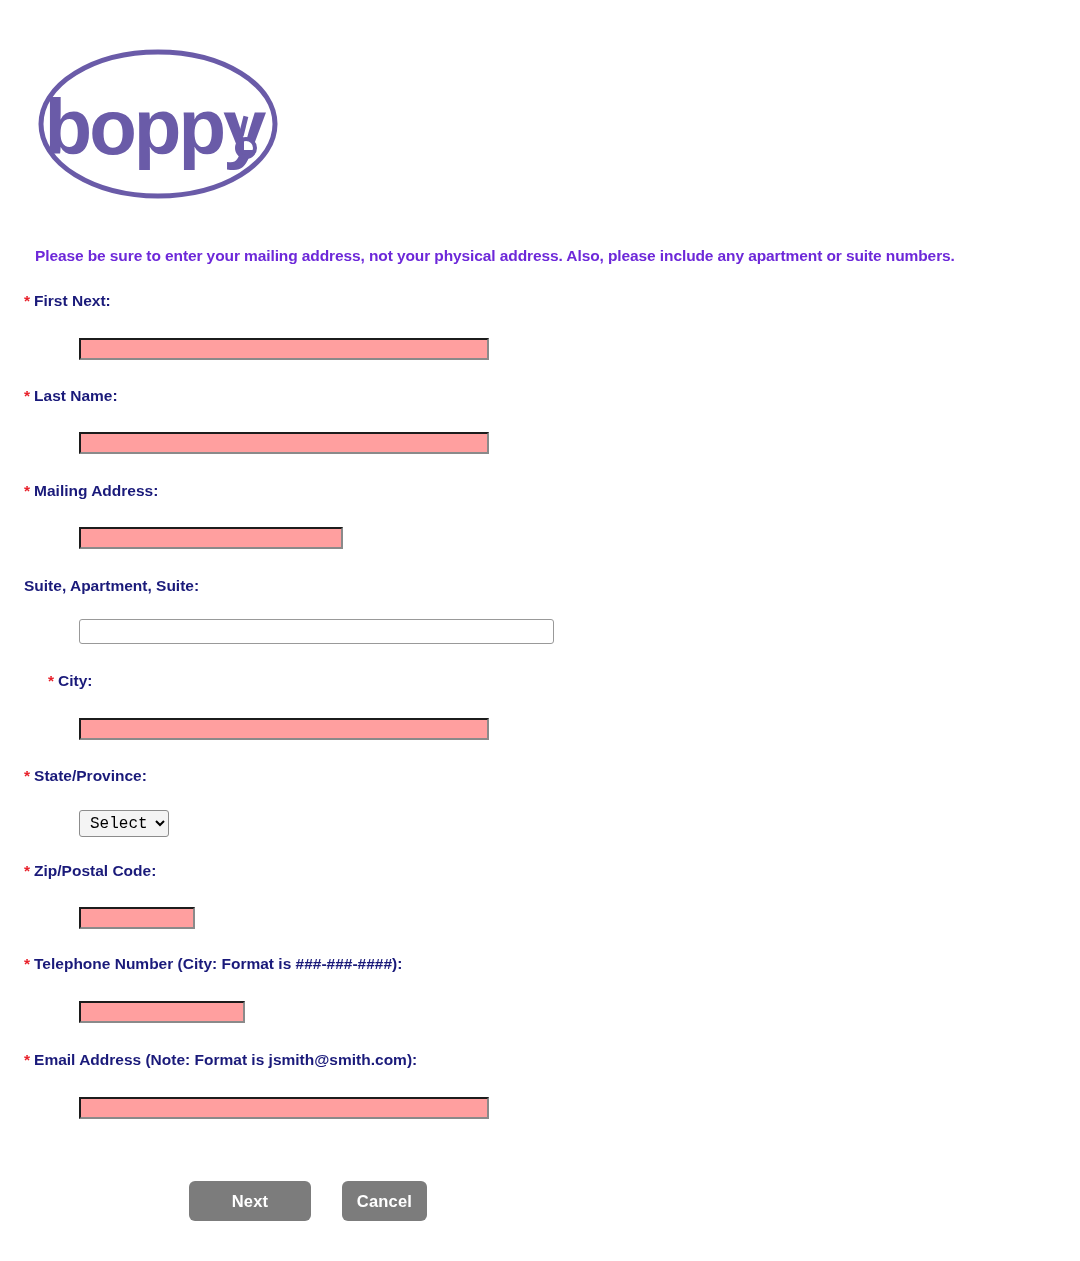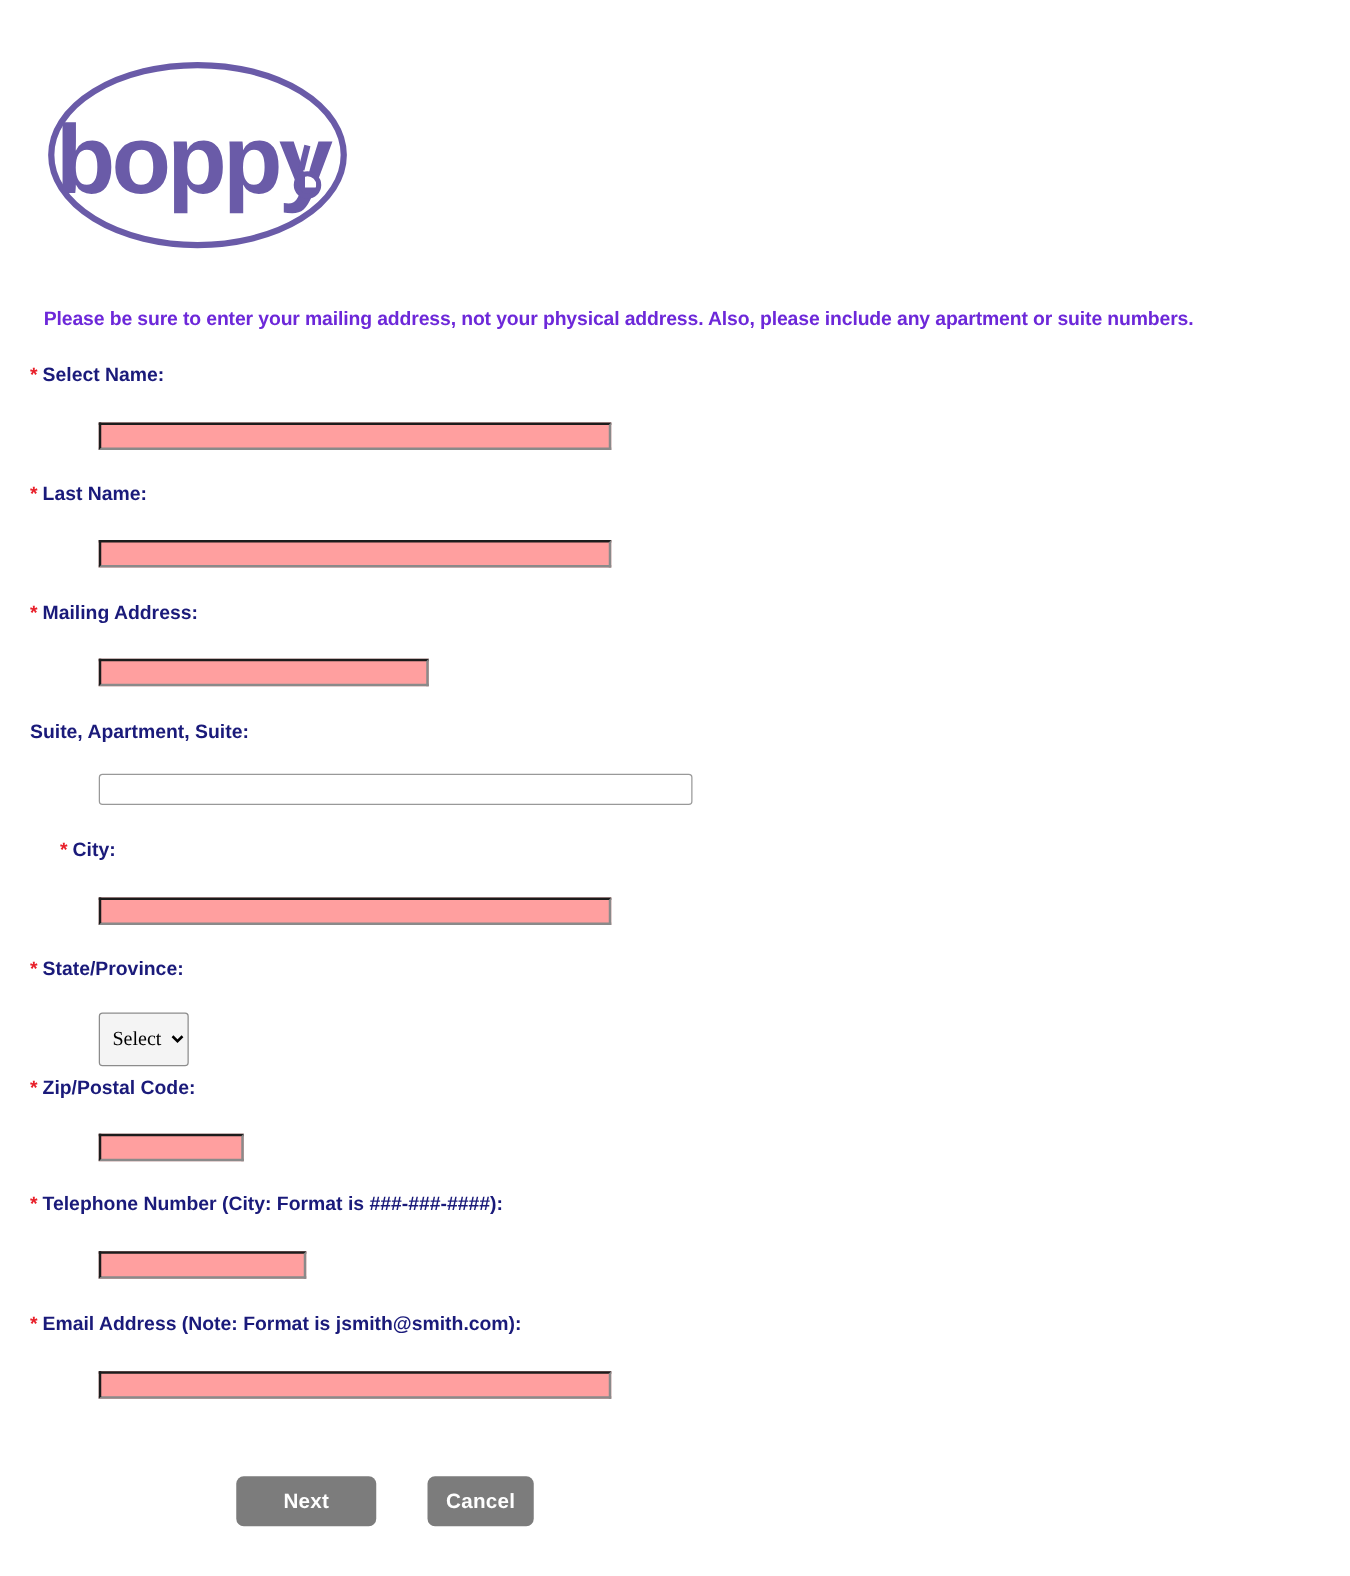--- a/index.html
+++ b/index.html
@@ -95,26 +95,26 @@
     font-family: "Liberation Sans", sans-serif;
     font-size: 14px;
     color: #000;
     outline: none;
   }
 
   
   .select-state {
     position: absolute;
     left: 79px;
-    height: 43px;
+    height: 27px;
     background: #f4f4f4;
     border: 1px solid #8c8c8c;
     border-radius: 3px;
     box-sizing: border-box;
-    font-family: Liberation Serif, serif;
+    font-family: Liberation Mono, monospace;
     font-size: 16px;
     color: #000;
     padding: 0 4px 0 6px;
     outline: none;
   }
 
   
   .btn {
     position: absolute;
     top: 1181px;
@@ -122,21 +122,21 @@
     background: #7c7c7c;
     color: #ffffff;
     border: none;
     border-radius: 6px;
     font-family: "Liberation Sans", sans-serif;
     font-size: 16.5px;
     font-weight: bold;
     cursor: pointer;
     letter-spacing: 0.2px;
   }
-  .btn-next   { left: 189px; width: 112px; }
+  .btn-next   { left: 189px; width: 122px; }
   .btn-cancel { left: 342px; width: 85px; }
 </style>
 </head>
 <body>
 
 <div class="logo-wrap">
   <svg class="logo-svg" width="244" height="160" viewBox="0 0 244 160">
     <ellipse cx="122" cy="80" rx="117" ry="72" fill="none" stroke="#6a5ba8" stroke-width="5"></ellipse>
     <text x="118" y="110" text-anchor="middle" font-family="Liberation Sans, sans-serif" font-size="78" font-weight="bold" fill="#6a5ba8" letter-spacing="-3">boppy</text>
     <g>
@@ -147,21 +147,21 @@
     </g>
   </svg>
 </div>
 
 <div class="instructions">Please be sure to enter your mailing address, not your physical address. Also, please include any apartment or suite numbers.</div>
 
 <div class="form-area">
 
   <div class="field-row" style="top:292px;">
     <div class="field-label" style="top:0;">
-      <span class="req-star">*</span><span>Select Name:</span>
+      <span class="req-star">*</span><span>First Next:</span>
     </div>
     <input class="input-required" type="text" style="left: 79px; top: 46px; width: 410px;" placeholder="">
   </div>
 
   <div class="field-row" style="top:387px;">
     <div class="field-label" style="top:0;">
       <span class="req-star">*</span><span>Last Name:</span>
     </div>
     <input class="input-required" type="text" style="left: 79px; top: 45px; width: 410px;" placeholder="">
   </div>

